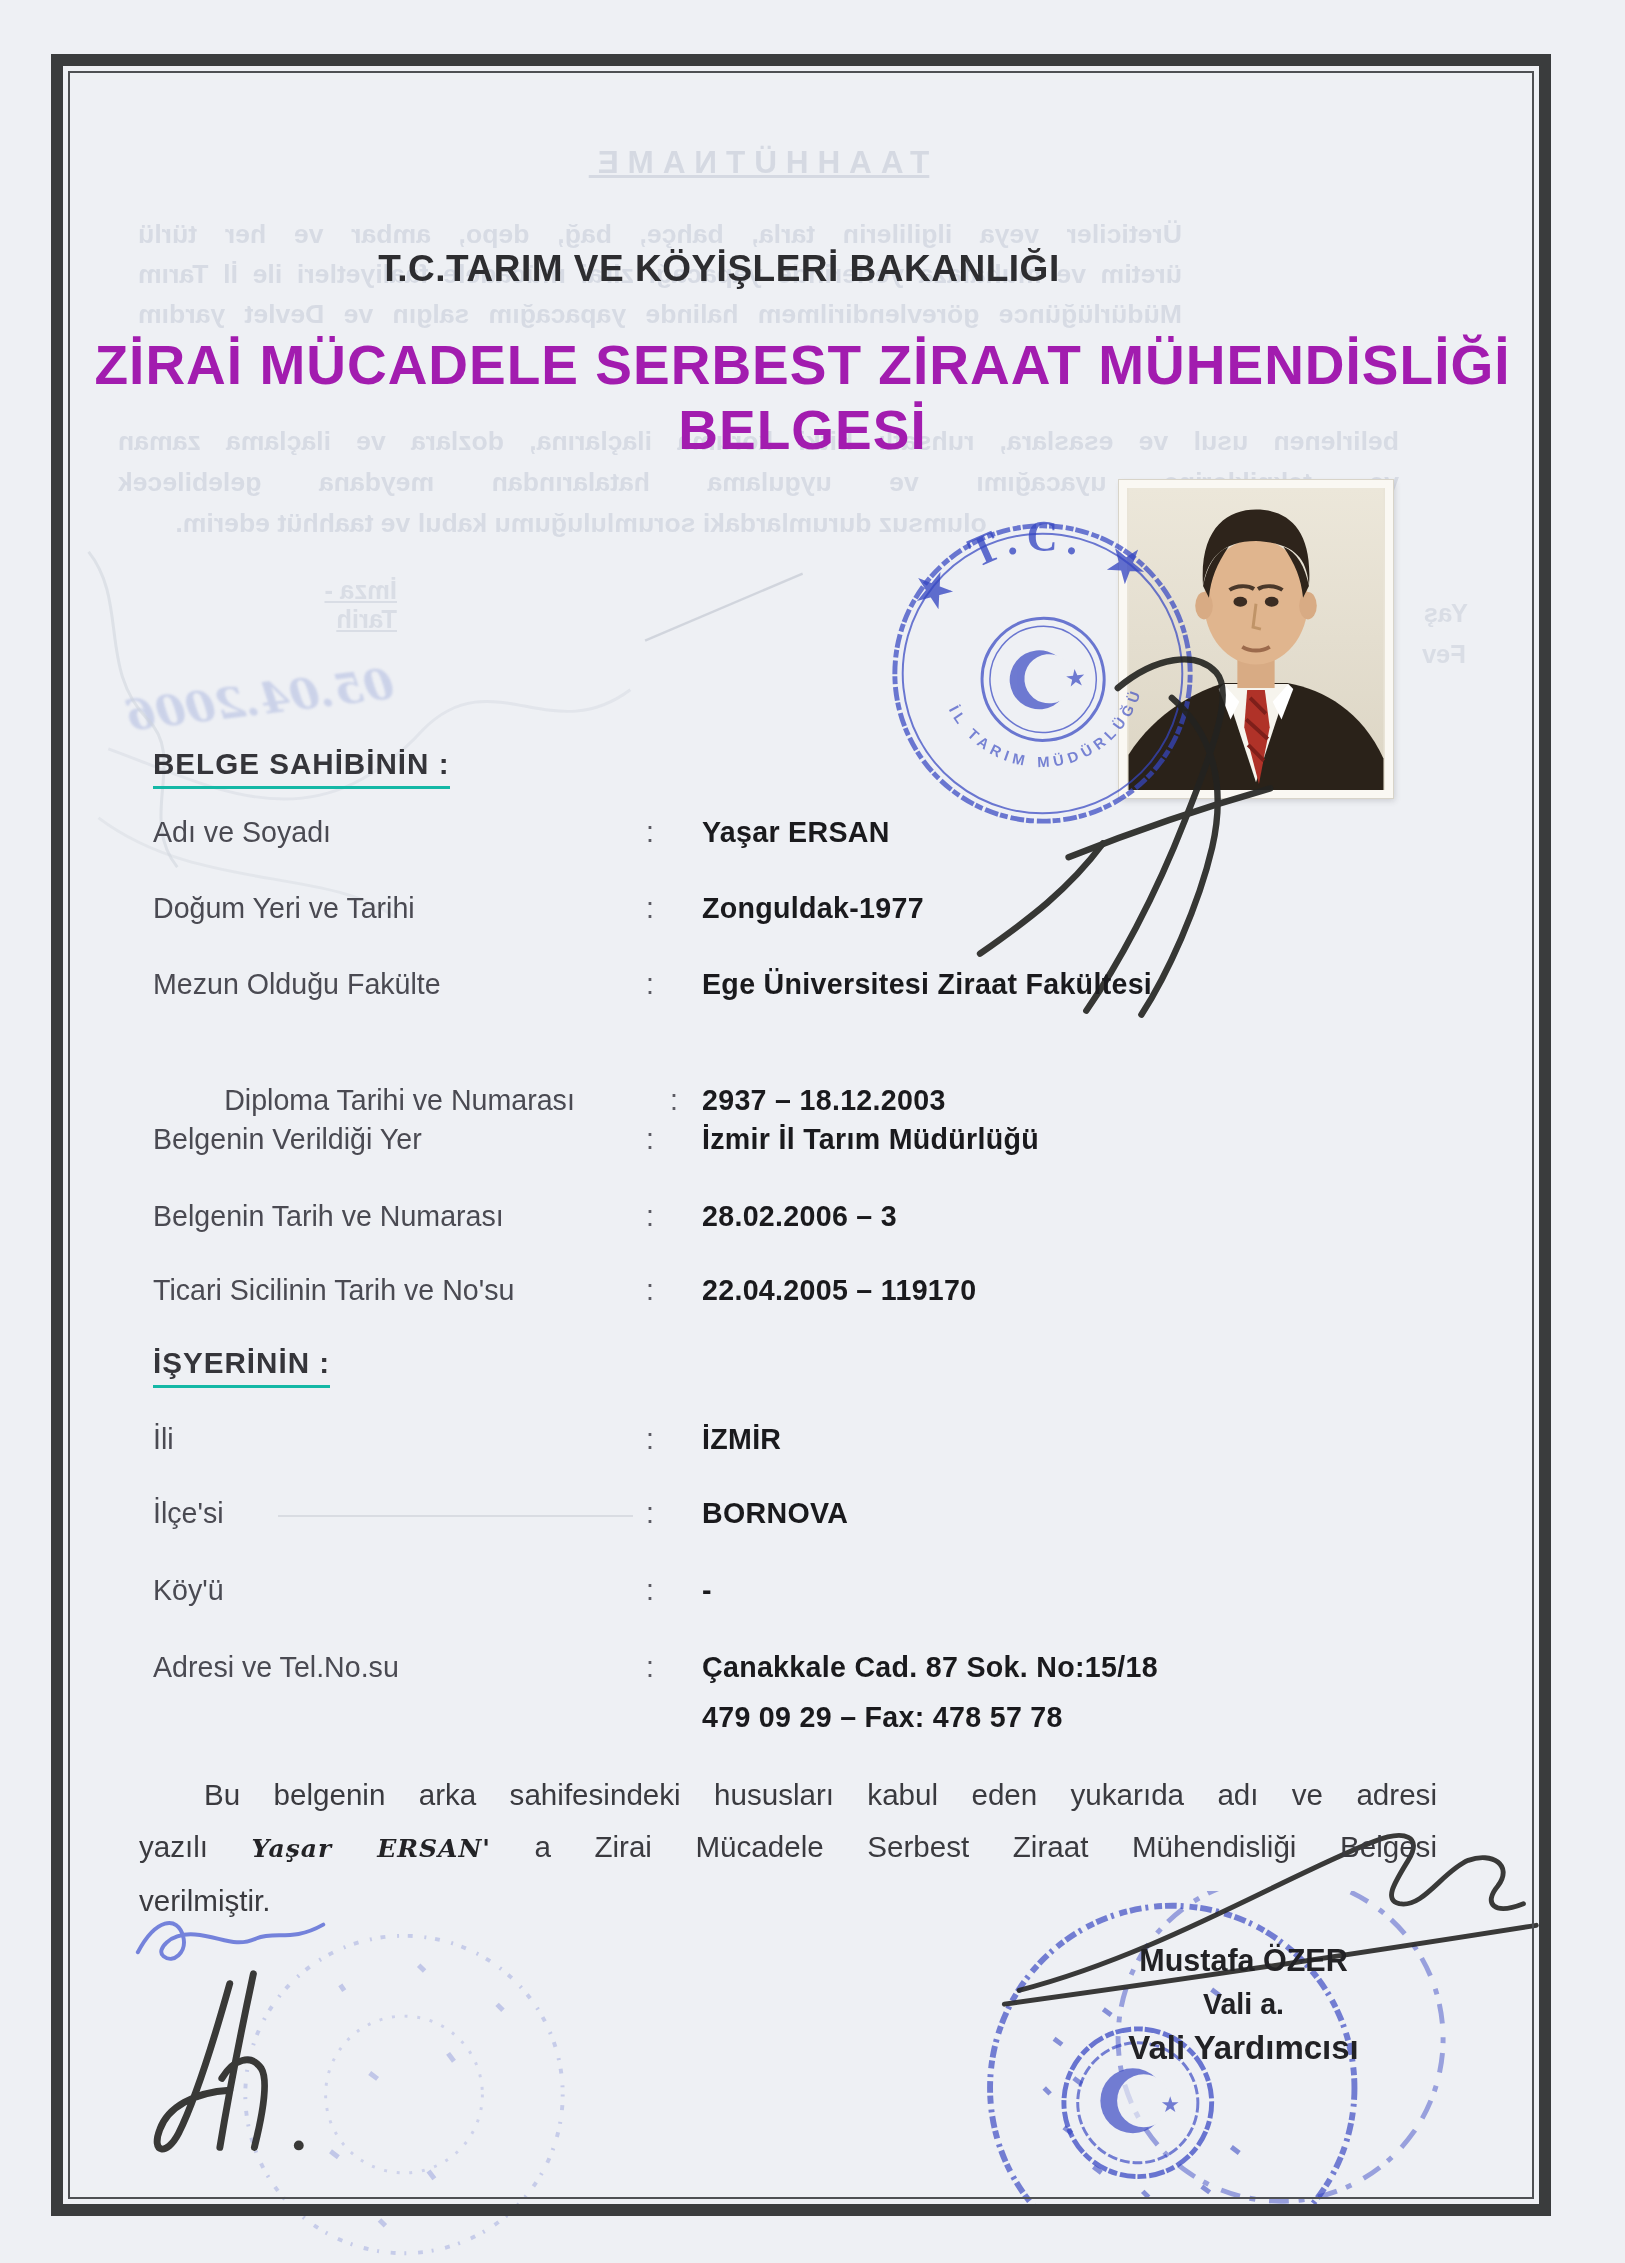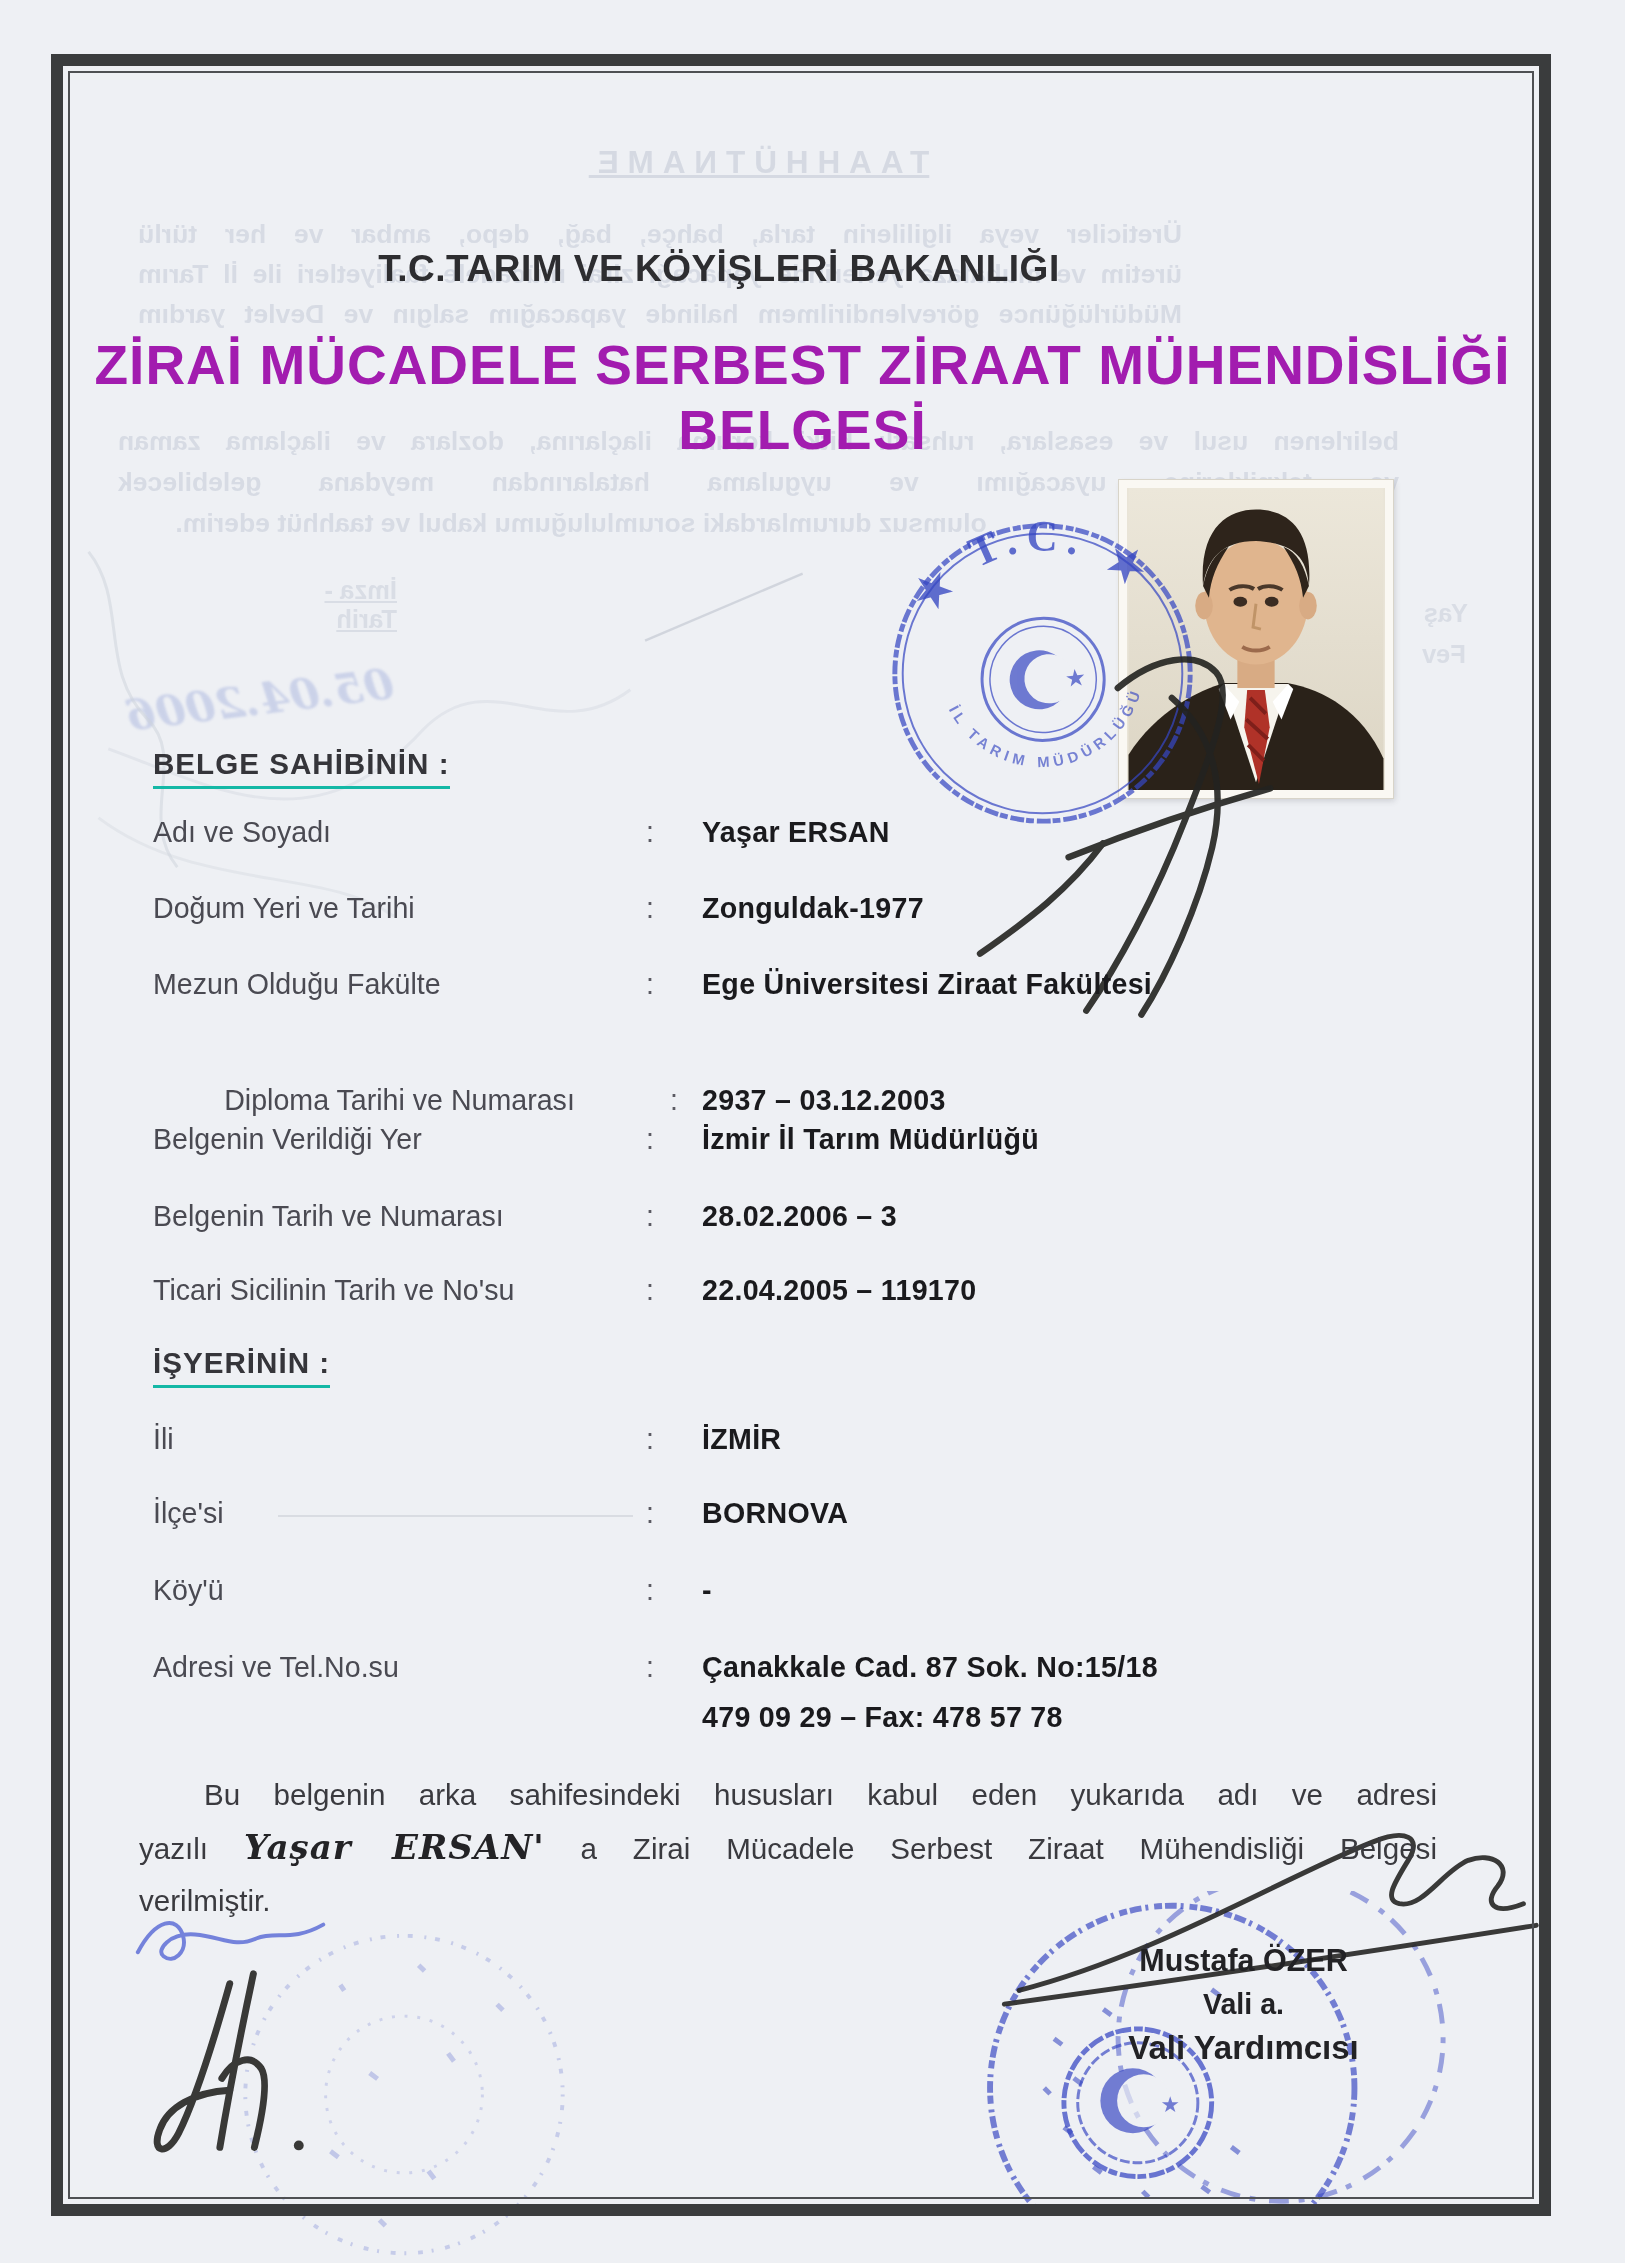--- a/index.html
+++ b/index.html
@@ -55,21 +55,21 @@
   .row .val{font-weight:bold;color:#1a1a1d;letter-spacing:0.3px;}
   .val .v2{margin-top:16.7px;}
   .faint-rule{position:absolute;left:278px;top:1515px;width:355px;height:2px;
     background:#d9dce2;z-index:2;}
   
   .closing{position:absolute;left:139px;top:1769px;width:1298px;font-size:29.6px;
     line-height:52px;color:#3a3a3f;z-index:5;}
   .closing .jline{text-align:justify;text-align-last:justify;}
   .closing .indent{text-indent:65px;}
   .script-name{font-family:"DejaVu Serif",serif;font-style:italic;font-weight:bold;
-    font-size:34px;color:#232326;letter-spacing:1px;}
+    font-size:25px;color:#232326;letter-spacing:1px;}
   
   .signatory{position:absolute;left:1066px;top:1943px;width:355px;text-align:center;
     z-index:5;color:#222225;}
   .signatory .nm{font-size:30.5px;font-weight:bold;}
   .signatory .t1{font-size:28.6px;font-weight:bold;margin-top:9.9px;}
   .signatory .t2{font-size:33px;font-weight:bold;margin-top:7.9px;}
 </style>
 </head>
 <body>
 
@@ -184,21 +184,21 @@
   <div class="val">Zonguldak-1977</div>
 </div>
 <div class="row" style="top:968px;">
   <div class="lbl">Mezun Olduğu Fakülte</div>
   <div class="col">:</div>
   <div class="val">Ege Üniversitesi Ziraat Fakültesi</div>
 </div>
 <div class="row" style="top:1084px;text-align:center;">
   <div class="lbl">Diploma Tarihi ve Numarası</div>
   <div class="col">:</div>
-  <div class="val">2937 – 03.12.2003</div>
+  <div class="val">2937 – 18.12.2003</div>
 </div>
 <div class="row" style="top:1123px;">
   <div class="lbl">Belgenin Verildiği Yer</div>
   <div class="col">:</div>
   <div class="val">İzmir İl Tarım Müdürlüğü</div>
 </div>
 <div class="row" style="top:1200px;">
   <div class="lbl">Belgenin Tarih ve Numarası</div>
   <div class="col">:</div>
   <div class="val">28.02.2006 – 3</div>

